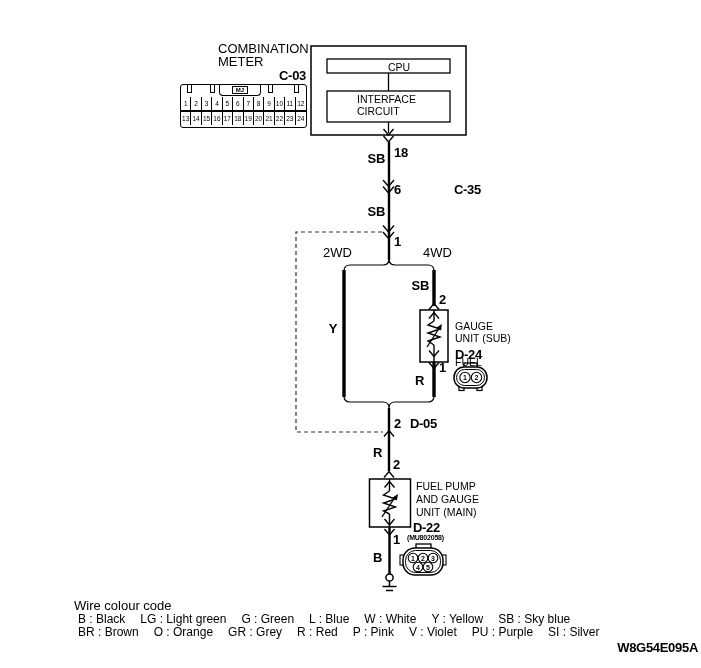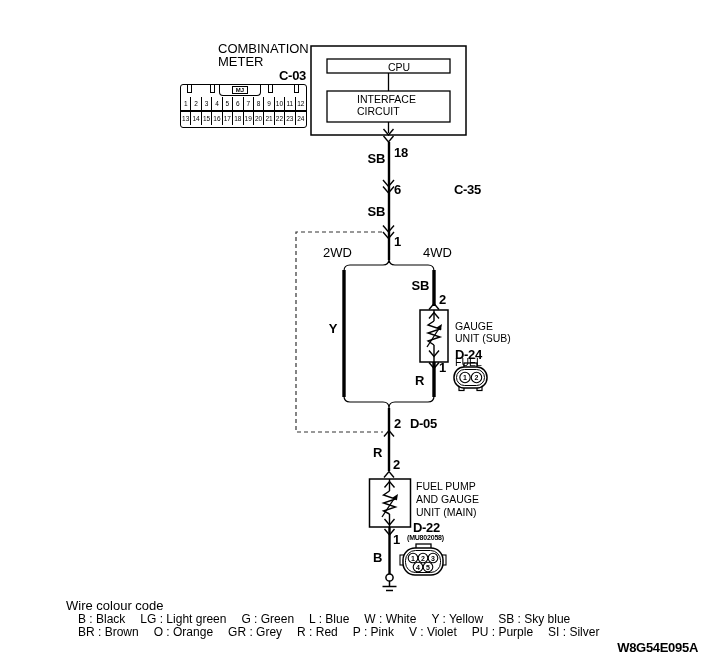--- a/index.html
+++ b/index.html
@@ -222,18 +222,18 @@
   <div class="lbl code" style="left:393px;top:458px;" data-name="pin-2-main">2</div>
 
   <div class="lbl sm" style="left:416px;top:480px;" data-name="fuel-pump-main-line1">FUEL PUMP</div>
   <div class="lbl sm" style="left:416px;top:493px;" data-name="fuel-pump-main-line2">AND GAUGE</div>
   <div class="lbl sm" style="left:416px;top:506px;" data-name="fuel-pump-main-line3">UNIT (MAIN)</div>
   <div class="lbl code" style="left:413px;top:521px;" data-name="connector-code-d22">D-22</div>
   <div class="lbl code" style="left:393px;top:533px;" data-name="pin-1-main">1</div>
   <div class="lbl tiny" style="left:407px;top:534px;" data-name="part-number-mu802058">(MU802058)</div>
   <div class="lbl code right" style="left:357px;top:551px;width:25px;" data-name="wire-color-b">B</div>
 
-  <div class="lbl" style="left:66px;top:599px;" data-name="legend-title">Wire colour code</div>
+  <div class="lbl" style="left:74px;top:599px;" data-name="legend-title">Wire colour code</div>
   <div class="legend-row" style="left:78px;top:612px;" data-name="legend-row-1"><span class="legend-item" data-name="legend-item-B">B : Black</span><span class="legend-item" data-name="legend-item-LG">LG : Light green</span><span class="legend-item" data-name="legend-item-G">G : Green</span><span class="legend-item" data-name="legend-item-L">L : Blue</span><span class="legend-item" data-name="legend-item-W">W : White</span><span class="legend-item" data-name="legend-item-Y">Y : Yellow</span><span class="legend-item" data-name="legend-item-SB">SB : Sky blue</span></div>
   <div class="legend-row" style="left:78px;top:625px;" data-name="legend-row-2"><span class="legend-item" data-name="legend-item-BR">BR : Brown</span><span class="legend-item" data-name="legend-item-O">O : Orange</span><span class="legend-item" data-name="legend-item-GR">GR : Grey</span><span class="legend-item" data-name="legend-item-R">R : Red</span><span class="legend-item" data-name="legend-item-P">P : Pink</span><span class="legend-item" data-name="legend-item-V">V : Violet</span><span class="legend-item" data-name="legend-item-PU">PU : Purple</span><span class="legend-item" data-name="legend-item-SI">SI : Silver</span></div>
 
   <div class="lbl code right" style="left:580px;top:641px;width:118px;" data-name="figure-code">W8G54E095A</div>
 </div>
 
 </body></html>

